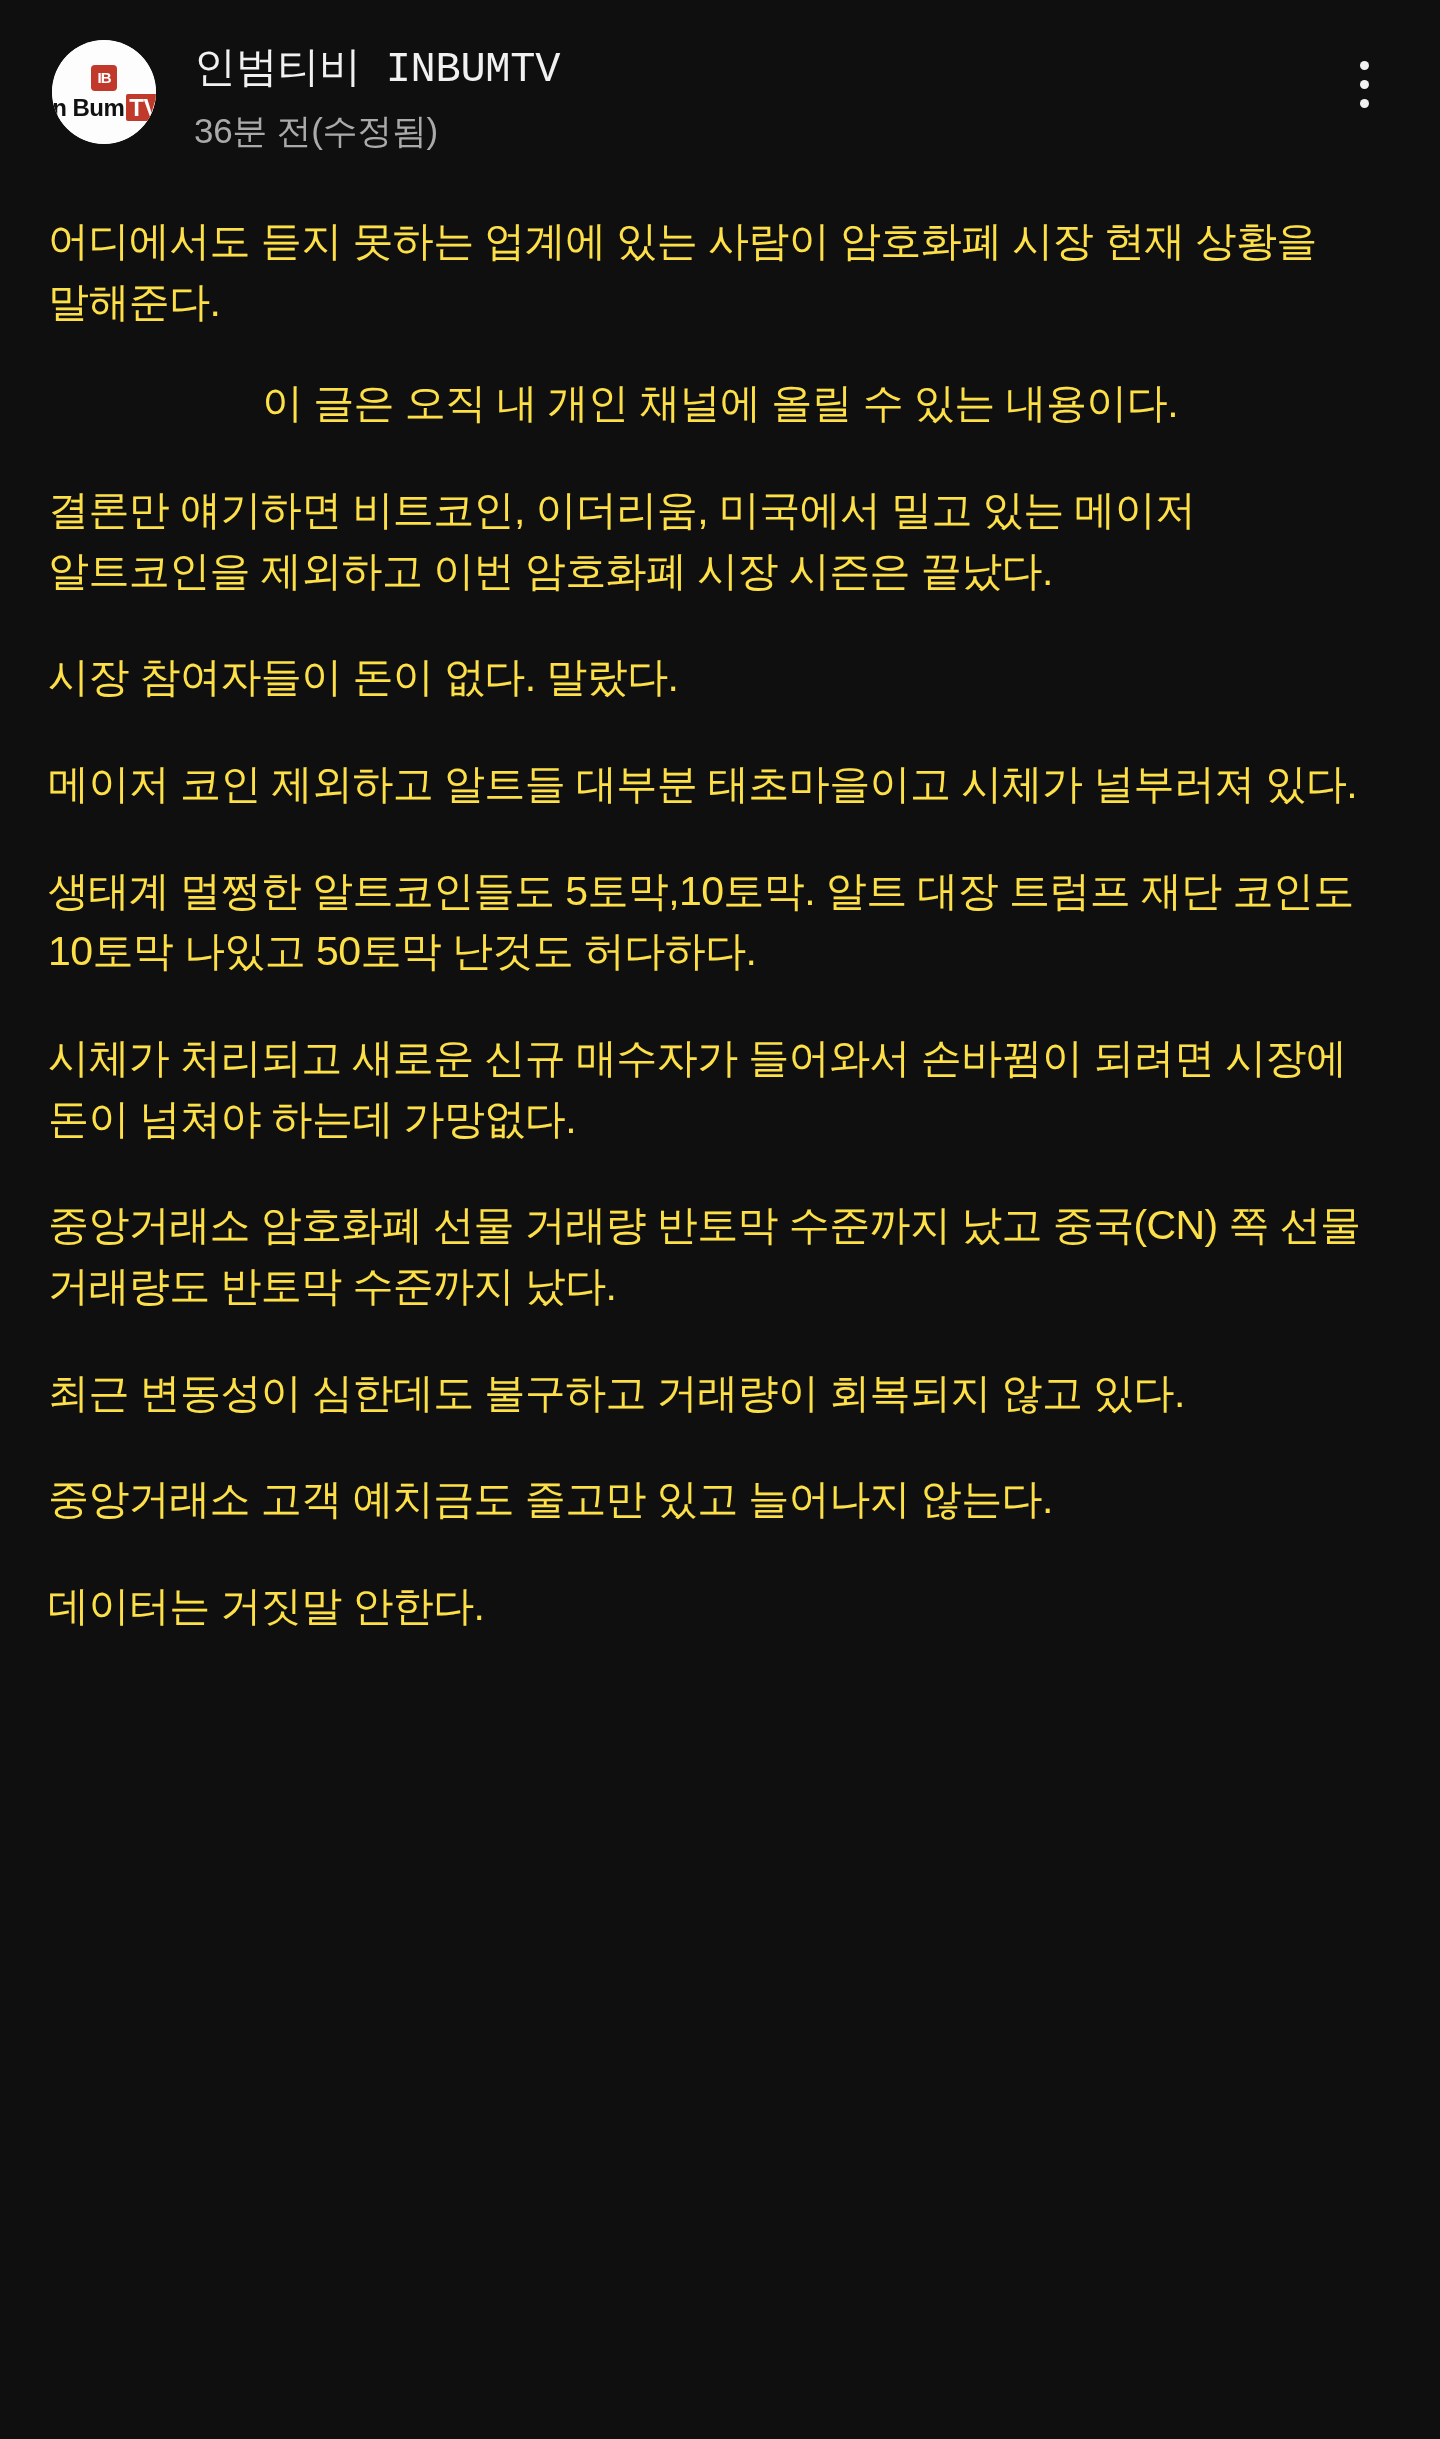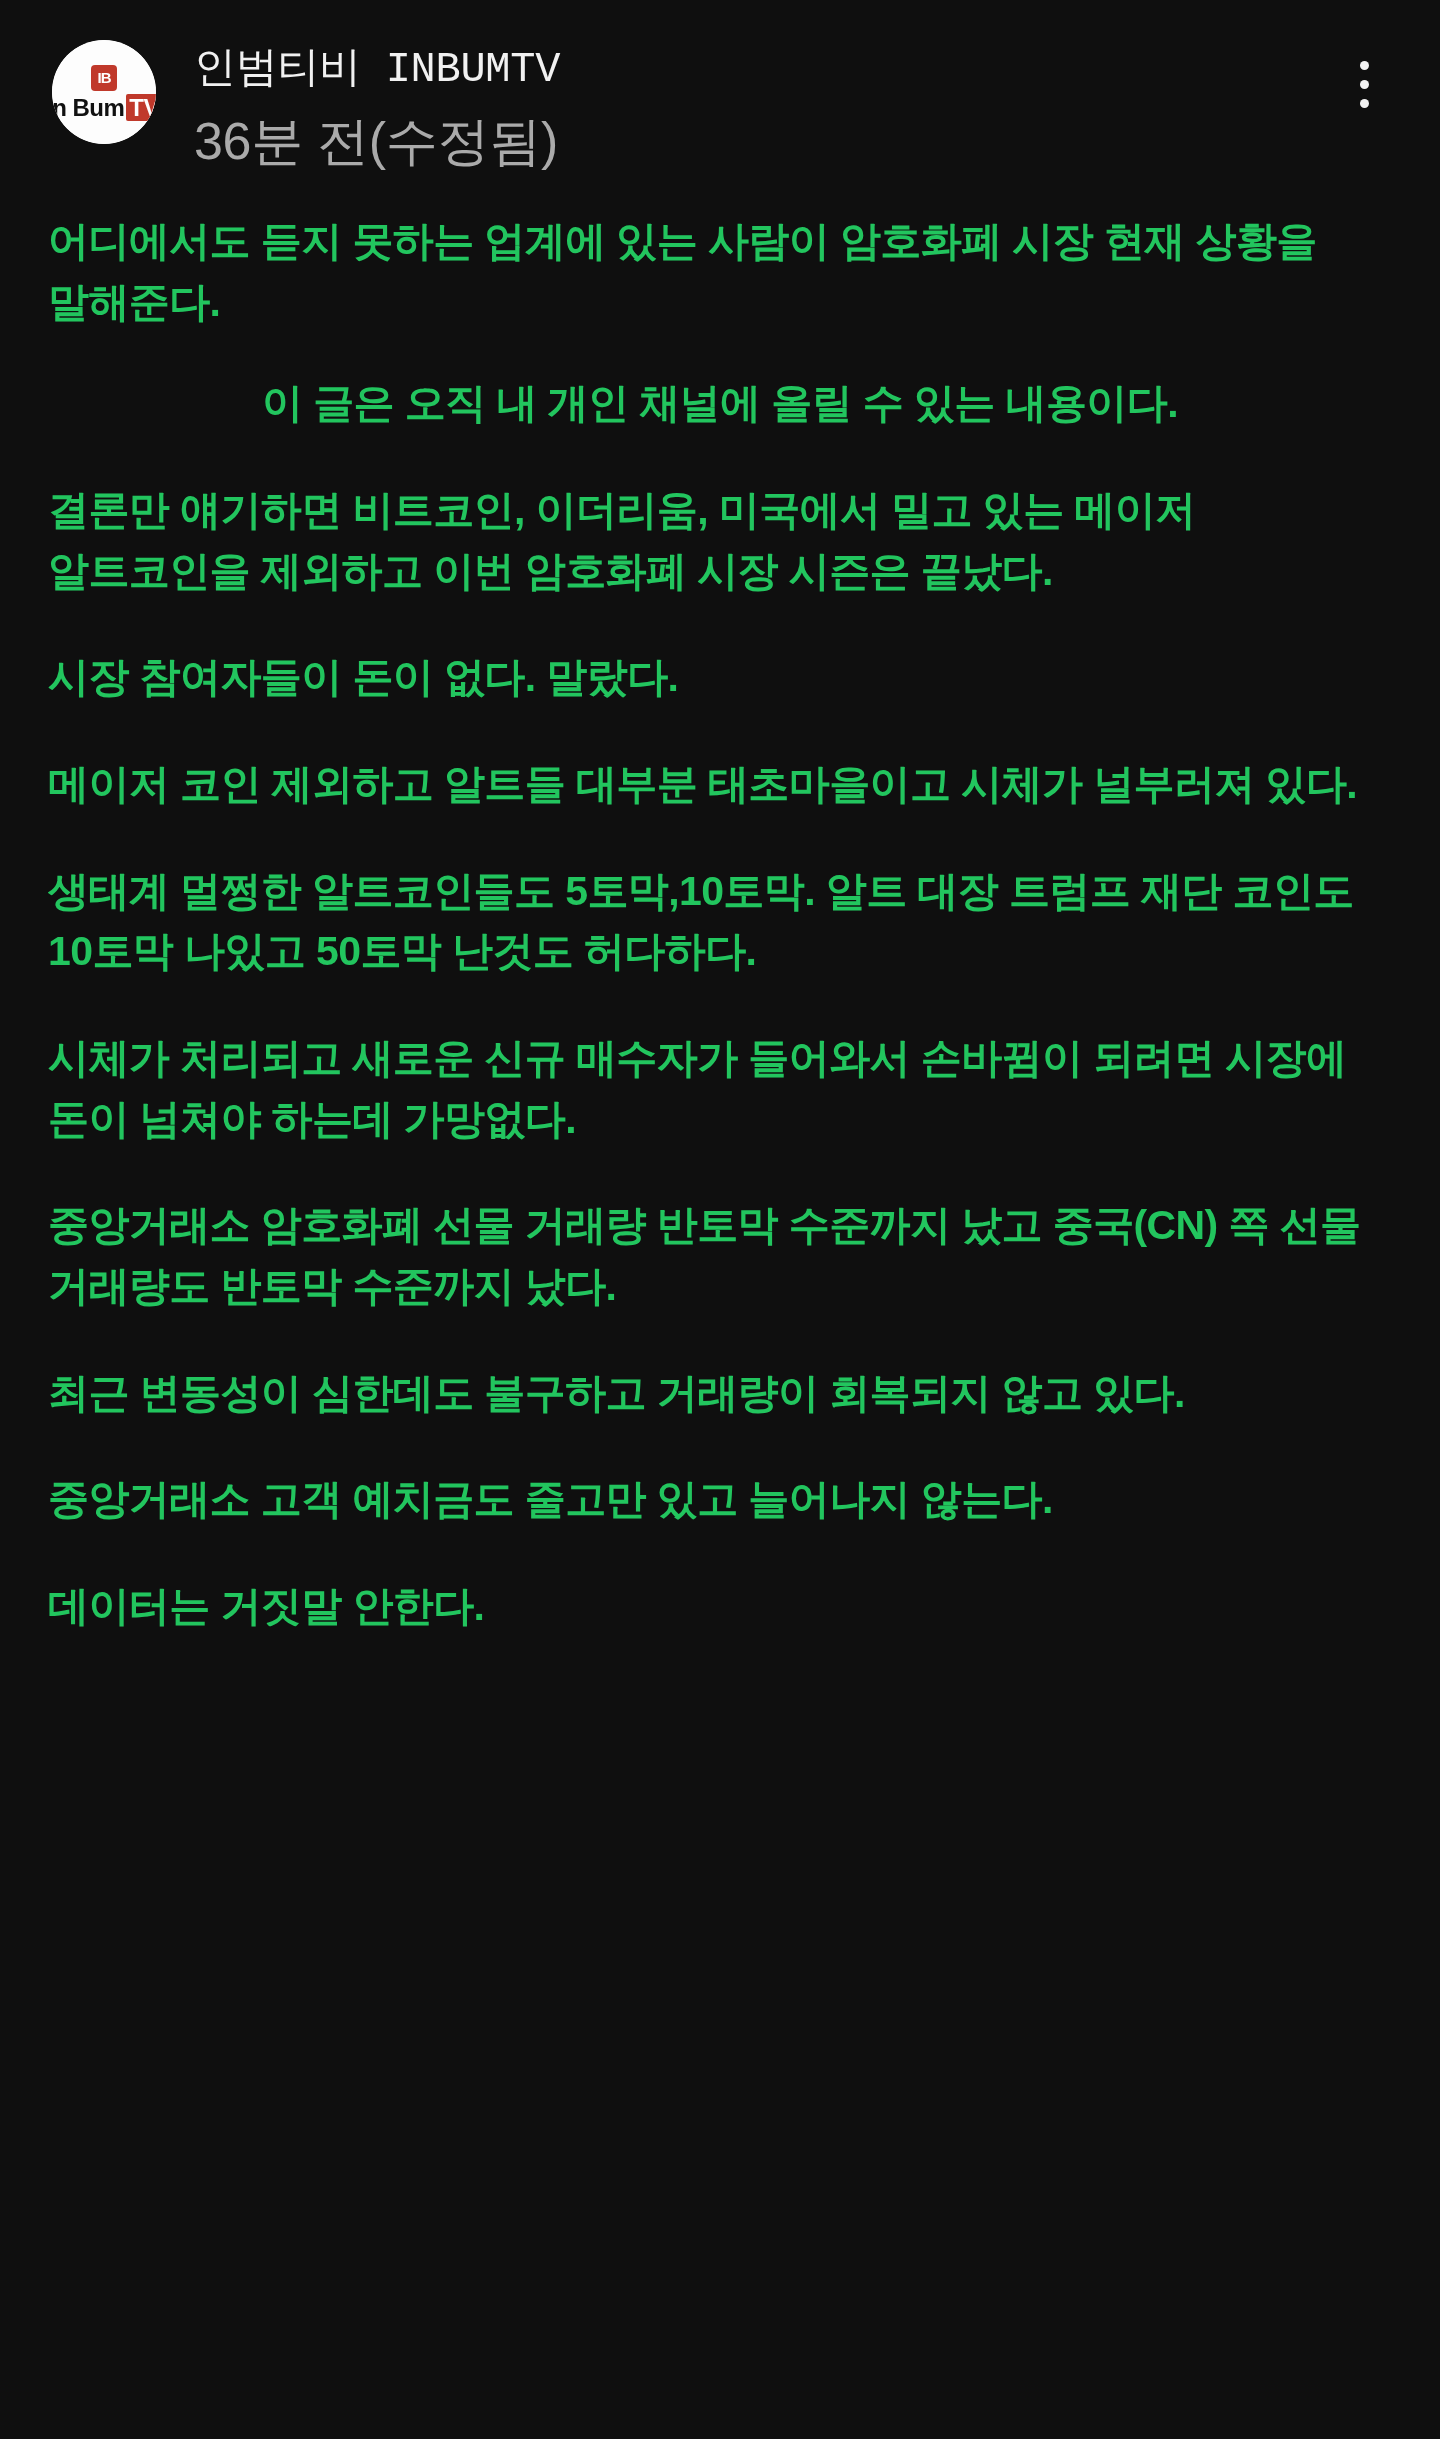--- a/index.html
+++ b/index.html
@@ -97,21 +97,21 @@
     font-size: 42px;
     font-weight: 400;
     color: #f1f1f1;
     letter-spacing: -0.3px;
     line-height: 1.25;
     white-space: nowrap;
     font-family: Liberation Mono, monospace;
   }
   .timestamp {
     margin-top: 12px;
-    font-size: 52px;
+    font-size: 35px;
     color: #aaaaaa;
     font-weight: 400;
     letter-spacing: -0.3px;
     line-height: 1.25;
   }
 
   .kebab-menu {
     flex: 0 0 auto;
     width: 64px;
     height: 90px;
@@ -131,25 +131,25 @@
   }
 
   
   .post-body {
     padding: 0 48px 60px 48px;
     margin-top: 22px;
   }
   .para {
     font-size: 41px;
     line-height: 1.48;
-    color: #22c55e;
+    color: #fde047;
     letter-spacing: -0.6px;
     white-space: pre-wrap;
     word-break: keep-all;
-    font-weight: 700;
+    font-weight: 400;
   }
   .para + .para {
     margin-top: 46px;
   }
   .para.tight + .para.tight {
     margin-top: 0;
     text-align: center;
   }
 </style>
 </head>

